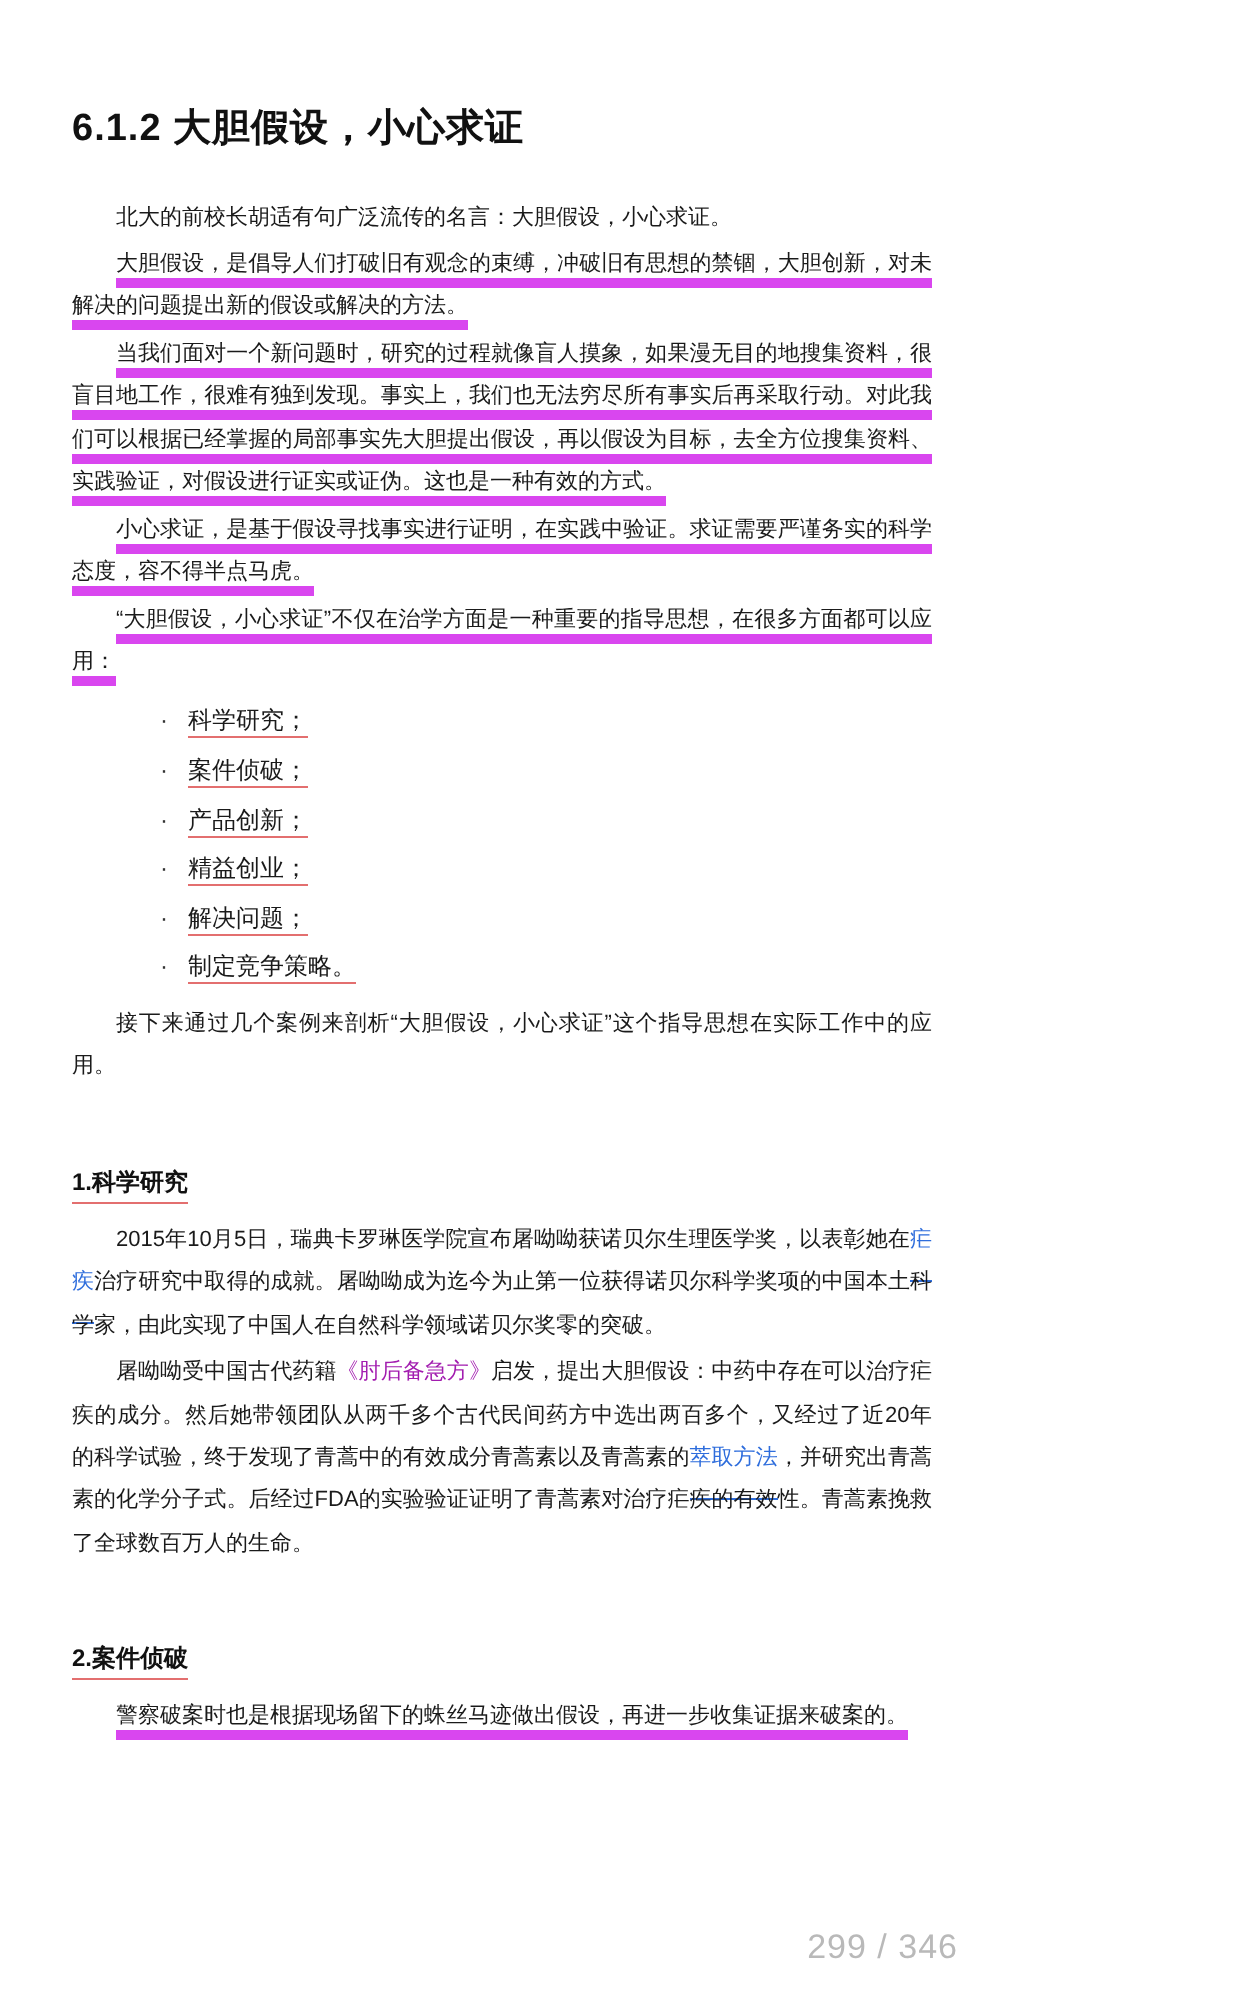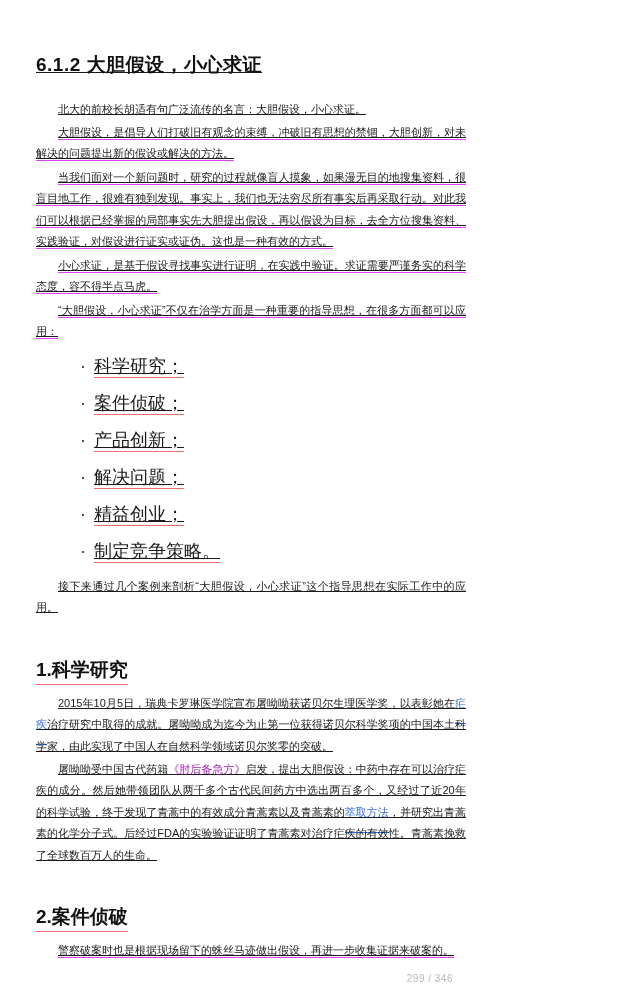--- a/index.html
+++ b/index.html
@@ -14,32 +14,31 @@
     color: #1a1a1a;
     overflow: hidden;
     position: relative;
   }
   .page {
     position: relative;
     width: 503px;
     height: 1000px;
     box-sizing: border-box;
     padding: 52px 36px 0 36px;
-    text-decoration: underline;
   }
   h1.section-title {
     font-size: 19px;
     font-weight: 600;
     margin: 0 0 20px 0;
     letter-spacing: 0.5px;
     color: #111;
     line-height: 1.4;
   }
   h2.sub-title {
-    font-size: 19px;
+    font-size: 12px;
     font-weight: 700;
     margin: 20px 0 10px 0;
     color: #111;
     position: relative;
     display: inline-block;
   }
   h2.sub-title::after {
     content: "";
     position: absolute;
     left: 0;
@@ -52,57 +51,57 @@
     font-size: 11px;
     line-height: 1.95;
     margin: 0 1px 2px 0;
     text-indent: 2em;
     text-align: justify;
     color: #1a1a1a;
     position: relative;
   }
   
   .ul {
-    border-bottom: 1px solid #d946ef;
+    border-bottom: 5px solid #d946ef;
     padding-bottom: 1px;
   }
   .blue {
     color: #a21caf;
   }
   .blue-ul {
     color: #2e6ddc;
     border-bottom: 1px solid #2e6ddc;
     padding-bottom: 14px;
   }
   ul.bullets {
     list-style: none;
     margin: 6px 0 6px 0;
     padding: 0 0 0 44px;
   }
   ul.bullets li {
-    font-size: 18px;
+    font-size: 12px;
     line-height: 2.05;
     color: #1a1a1a;
     position: relative;
   }
   ul.bullets li .dot {
     display: inline-block;
     width: 14px;
     color: #333;
   }
   ul.bullets li .txt {
     border-bottom: 1px solid #e36f6f;
     padding-bottom: 1px;
   }
   .spacer-md { height: 16px; }
   .footer {
     position: absolute;
-    right: 50px;
+    right: 24px;
     bottom: 16px;
-    font-size: 10px;
+    font-size: 17px;
     color: #b9b9b9;
     letter-spacing: 0.5px;
     margin-top: 31px;
   }
   .book-title {
     font-style: normal;
   }
 </style>
 </head>
 <body>
@@ -118,22 +117,22 @@
   <p class="para"><span class="ul">当我们面对一个新问题时，研究的过程就像盲人摸象，如果漫无目的地搜集资料，很盲目地工作，很难有独到发现。事实上，我们也无法穷尽所有事实后再采取行动。对此我们可以根据已经掌握的局部事实先大胆提出假设，再以假设为目标，去全方位搜集资料、实践验证，对假设进行证实或证伪。这也是一种有效的方式。</span></p>
 
   <p class="para"><span class="ul">小心求证，是基于假设寻找事实进行证明，在实践中验证。求证需要严谨务实的科学态度，容不得半点马虎。</span></p>
 
   <p class="para"><span class="ul">“大胆假设，小心求证”不仅在治学方面是一种重要的指导思想，在很多方面都可以应用：</span></p>
 
   <ul class="bullets">
     <li><span class="dot">·</span><span class="txt">科学研究；</span></li>
     <li><span class="dot">·</span><span class="txt">案件侦破；</span></li>
     <li><span class="dot">·</span><span class="txt">产品创新；</span></li>
+    <li><span class="dot">·</span><span class="txt">精益创业；</span></li>
     <li><span class="dot">·</span><span class="txt">解决问题；</span></li>
-    <li><span class="dot">·</span><span class="txt">精益创业；</span></li>
     <li><span class="dot">·</span><span class="txt">制定竞争策略。</span></li>
   </ul>
 
   <p class="para"><span>接下来通过几个案例来剖析“大胆假设，小心求证”这个指导思想在实际工作中的应用。</span></p>
 
   <div class="spacer-md"></div>
 
   <h2 class="sub-title">1.科学研究</h2>
 
   <p class="para"><span>2015年10月5日，瑞典卡罗琳医学院宣布屠呦呦获诺贝尔生理医学奖，以表彰她在</span><span class="blue-ul">疟疾</span><span>治疗研究中取得的成就。屠呦呦成为迄今为止第一位获得诺贝尔科学奖项的中国本土科学家，由此实现了中国人在自然科学领域诺贝尔奖零的突破。</span></p>

